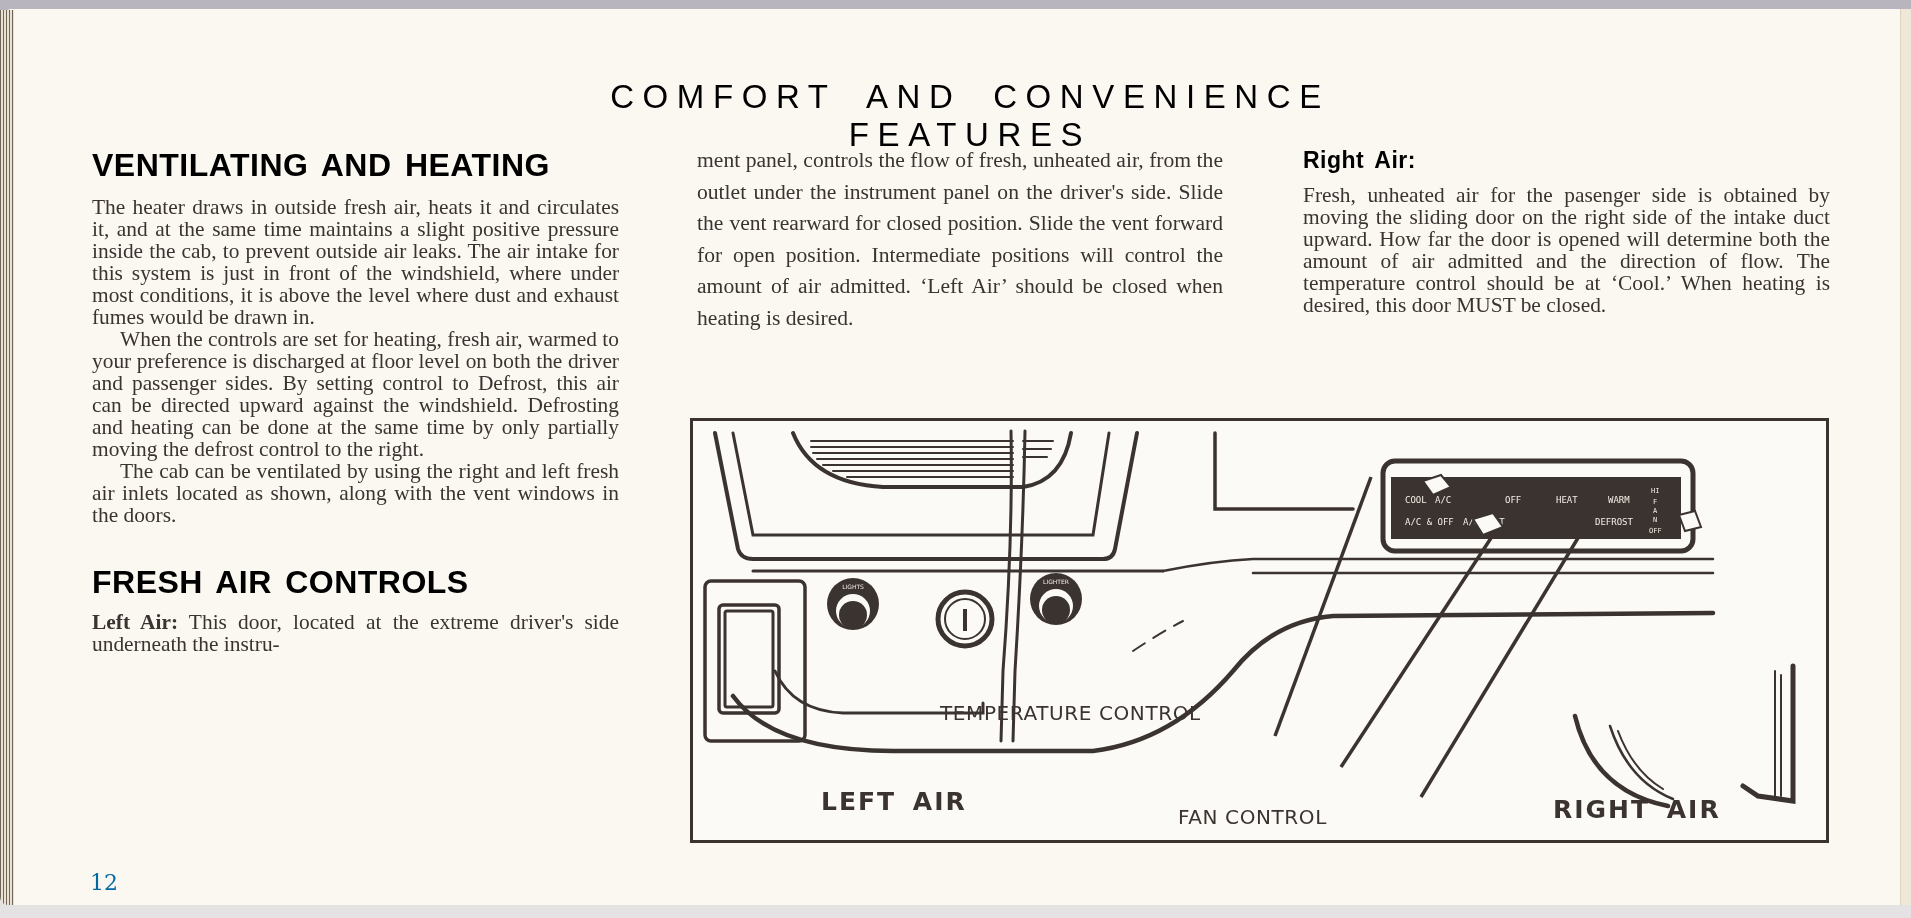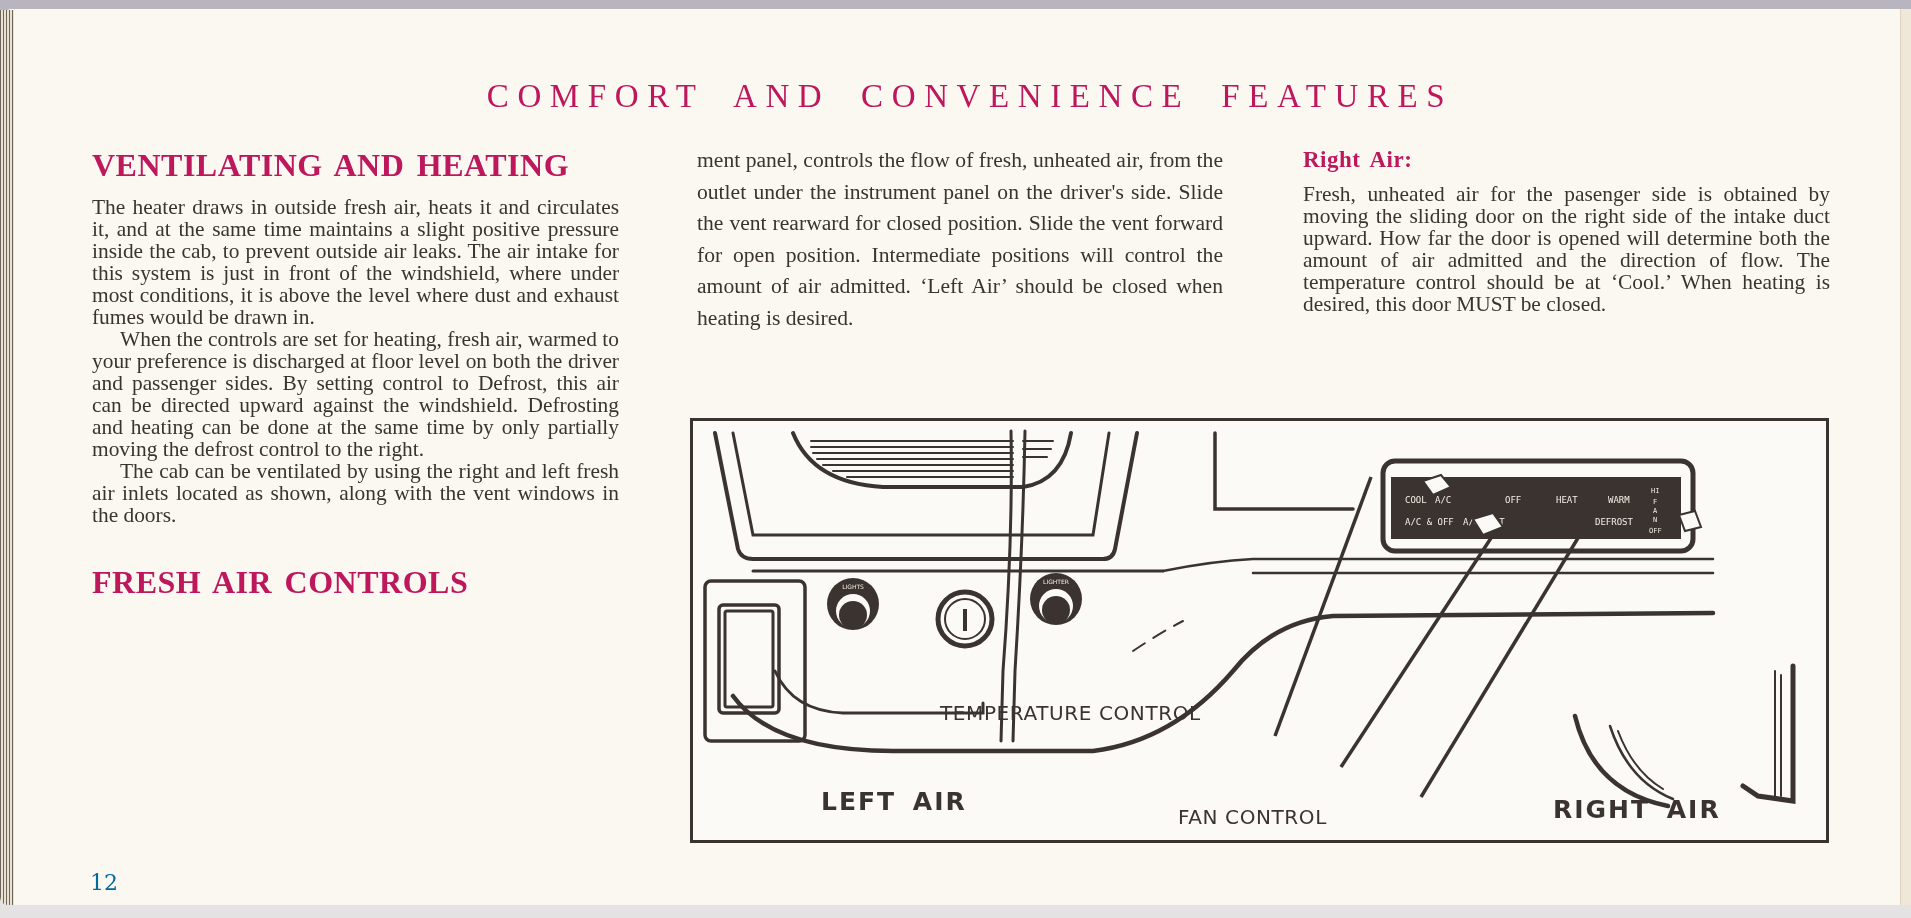--- a/index.html
+++ b/index.html
@@ -10,21 +10,21 @@
   .topband { position: absolute; left: 0; top: 0; width: 1911px; height: 12px; background: #b9b5be; }
   .page {
     position: absolute; left: 8px; top: 9px; width: 1893px; height: 896px;
     background: #fbf8f2; border-radius: 2px 0 0 6px;
   }
   .page-edges { position: absolute; left: 0; top: 10px; width: 14px; height: 895px;
     background: repeating-linear-gradient(90deg, #6f655a 0 1px, #e9e1d2 1px 3px);
     border-radius: 0 0 0 8px; }
   .right-edge { position: absolute; left: 1900px; top: 9px; width: 11px; height: 896px; background: #efe8d9; border-left: 1px solid #ddd3c0; }
   .serif { font-family: "DejaVu Serif", "Liberation Serif", serif; color: #0369a1; }
-  .sans { font-family: Liberation Serif, serif; color: #be185d; }
+  .sans { font-family: Liberation Sans, sans-serif; color: #000000; }
   .title {
     position: absolute; left: 480px; top: 78px; width: 980px; text-align: center;
     font-size: 33px; letter-spacing: 8.6px; word-spacing: 14px; font-weight: normal;
   }
   .col { position: absolute; }
   .h { font-size: 32px; font-weight: bold; letter-spacing: 0.5px; word-spacing: 4px; margin: 0; }
   .p {
     font-size: 21.4px; line-height: 22px; text-align: justify; margin: 0;
     font-family: "Liberation Serif", "DejaVu Serif", serif; color: #3a3330;
   }
@@ -49,20 +49,23 @@
 <div class="right-edge"></div>
 
 <div class="title sans">COMFORT AND CONVENIENCE FEATURES</div>
 
 <div class="col" style="left:92px; top:147px; width:527px;">
   <h2 class="h sans">VENTILATING AND HEATING</h2>
   <p class="p" style="margin-top:12px;">The heater draws in outside fresh air, heats it and circulates it, and at the same time maintains a slight positive pressure inside the cab, to prevent outside air leaks. The air intake for this system is just in front of the windshield, where under most conditions, it is above the level where dust and exhaust fumes would be drawn in.</p>
   <p class="p indent">When the controls are set for heating, fresh air, warmed to your preference is discharged at floor level on both the driver and passenger sides. By setting control to Defrost, this air can be directed upward against the windshield. Defrosting and heating can be done at the same time by only partially moving the defrost control to the right.</p>
   <p class="p indent">The cab can be ventilated by using the right and left fresh air inlets located as shown, along with the vent windows in the doors.</p>
   <h2 class="h sans" style="margin-top:38px;">FRESH AIR CONTROLS</h2>
+  <p class="p" style="margin-top:10px;">
+    <b>Left Air:</b><span> This door, located at the extreme driver's side underneath the instru-</span>
+  </p>
 </div>
 
 <div class="pagenum serif">12</div>
 
 <div class="col" style="left:697px; top:145px; width:526px;">
   <p class="p" style="font-size:21.6px; line-height:31.6px;">ment panel, controls the flow of fresh, unheated air, from the outlet under the instrument panel on the driver's side. Slide the vent rearward for closed position. Slide the vent forward for open position. Intermediate positions will control the amount of air admitted. ‘Left Air’ should be closed when heating is desired.</p>
 </div>
 
 <div class="col" style="left:1303px; top:147px; width:527px;">
   <h3 class="h sans" style="font-size:23px;">Right Air:</h3>

